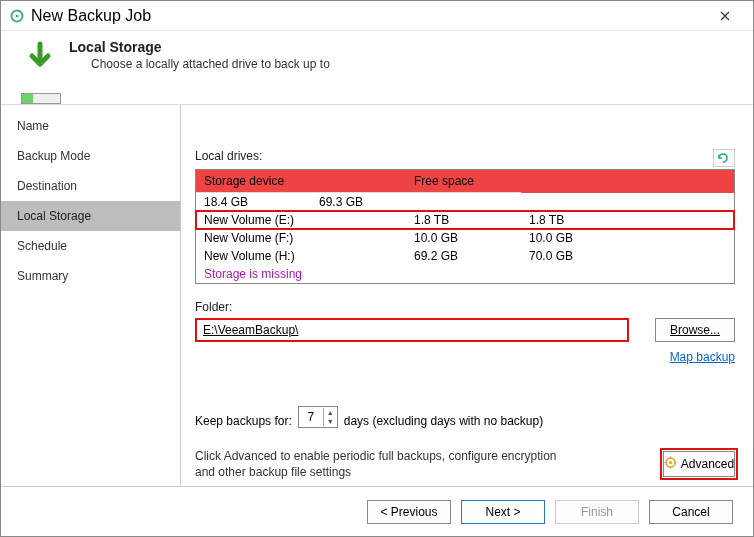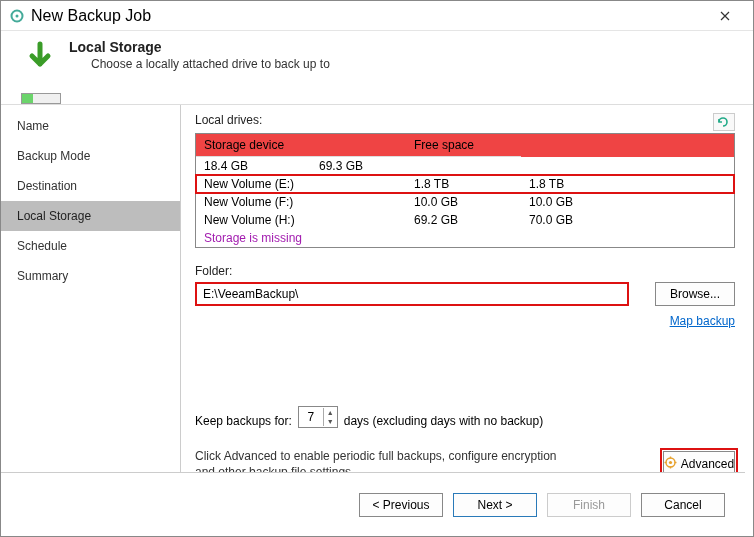--- a/index.html
+++ b/index.html
@@ -11,49 +11,49 @@
 .header-area { padding: 8px 20px 12px 20px; display:flex; align-items:flex-start; }
 .big-icon { width: 38px; height: 38px; margin-right: 10px; display:flex; align-items:center; justify-content:center; }
 .header-texts { }
 .header-title { font-size: 14px; font-weight: 600; color:#222; margin-bottom: 2px;}
 .header-sub { font-size: 12px; color: #333; margin-left: 22px; }
 .drive-bar { margin-left: 20px; margin-top: 4px; width: 40px; height: 11px; border:1px solid #999; background:linear-gradient(to right,#6bd46b 30%,#f0f0f0 30%); }
 .main-area { display:flex; height: 390px; border-top: 1px solid #ddd;}
 .sidebar { width: 180px; border-right:1px solid #ccc; padding-top: 6px; }
 .sidebar-item { padding: 8px 16px; font-size: 12px; color:#333; cursor:pointer; }
 .sidebar-item.selected { background:#bdbdbd; color:#222; }
-.content { flex:1; padding: 8px 18px 0 14px; position:relative;}
+.content { flex:1; padding: 8px 18px 0 14px; position:relative;margin-top:36px;}
 .label { font-size:12px; color:#222; margin-bottom: 4px; display:block; }
 .drives-header-row { display:flex; align-items:center; justify-content:space-between;}
 .refresh-btn { width:22px; height:18px; border:1px solid #ccc; display:flex; align-items:center; justify-content:center; background:#f9f9f9;}
 .drives-box { border:1px solid #888; margin-top:2px; }
 .drives-head { display:flex; background:#ef4444; }
 .drives-head div { padding: 4px 8px; font-size:12px; border-bottom:1px solid #ddd;}
 .col-name { flex: 0 0 210px; }
 .col-free { flex: 0 0 115px; }
 .col-total { flex: 1; }
 .drives-row { display:flex; }
 .drives-row div { padding: 2px 8px; font-size:12px; }
 .drives-row.sel { background:#fff; outline:2px solid #d11; outline-offset:-1px; }
 .drives-row.missing div { color:#a21caf; }
 .folder-row { margin-top: 16px; }
-.folder-input-row { display:flex; align-items:center; gap:26px; margin-top:2px;}
+.folder-input-row { display:flex; align-items:center; gap:26px; margin-top:2px;text-decoration:underline;}
 .folder-input { flex:1; height:24px; border:2px solid #d11; padding:2px 6px; font-size:12px; background:#fff; }
 .browse-btn { width:80px; height:24px; border:1px solid #888; background:#fdfdfd; font-size:12px;}
 .map-link { text-align:right; margin-top:8px; }
 .map-link a { color:#0066cc; text-decoration: underline; font-size:12px; cursor:pointer;}
 .keep-row { position:absolute; left:14px; bottom: 66px; display:flex; align-items:flex-end; gap:6px; font-size:12px;}
 .spin { width:40px; height:22px; border:1px solid #888; display:flex; align-items:center; }
 .spin input { width:24px; border:none; text-align:center; font-size:12px; outline:none;}
 .spin-btns { display:flex; flex-direction:column; border-left:1px solid #aaa;}
 .spin-btns span { font-size:7px; line-height:9px; padding:0 3px; cursor:pointer; color:#555;}
 .adv-row { position:absolute; left:14px; right:18px; bottom: 14px; display:flex; align-items:center; justify-content:space-between;}
 .adv-text { font-size:12px; color:#333; max-width: 380px; line-height:1.35;}
 .adv-btn { width:72px; height:26px; border:1px solid #888; outline:2px solid #d11; outline-offset:1px; background:#fdfdfd; font-size:12px; display:flex; align-items:center; justify-content:center; gap:4px;}
-.footer { position:absolute; bottom:0; left:0; right:8px; height:64px; border-top:1px solid #ccc; display:flex; align-items:center; justify-content:flex-end; gap:10px; padding-right:20px; background:#fff;}
+.footer { position:absolute; bottom:0; left:0; right:0; height:50px; border-top:1px solid #ccc; display:flex; align-items:center; justify-content:flex-end; gap:10px; padding-right:20px; background:#fff;}
 .footer button { width:84px; height:24px; border:1px solid #888; background:#fdfdfd; font-size:12px; }
 .footer button.primary { border:1px solid #2a7ab9; }
 .footer button:disabled { color:#999; border-color:#ccc;}
 </style>
 </head>
 <body>
 
 <div class="title-bar">
   <span class="title-icon">
     <svg width="14" height="14" viewBox="0 0 14 14">

